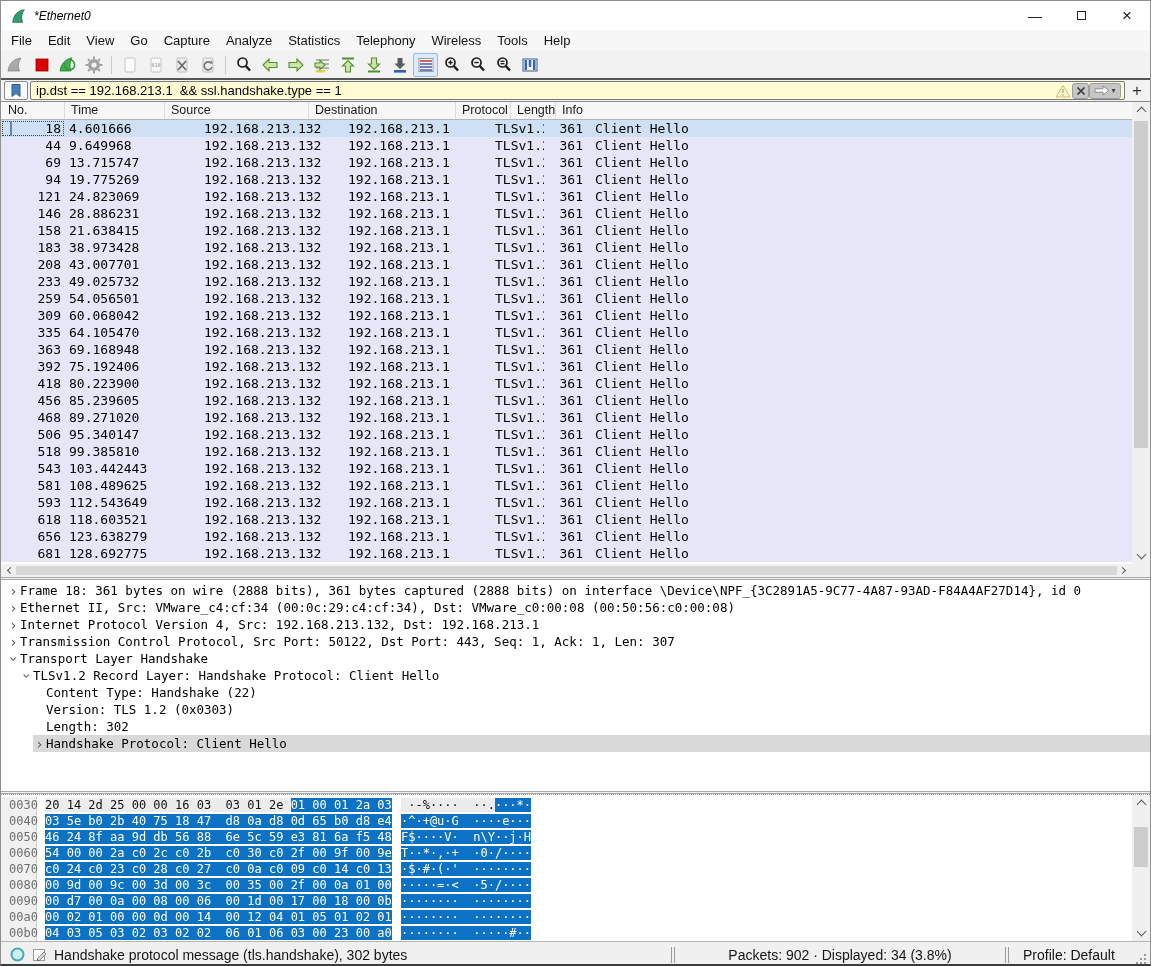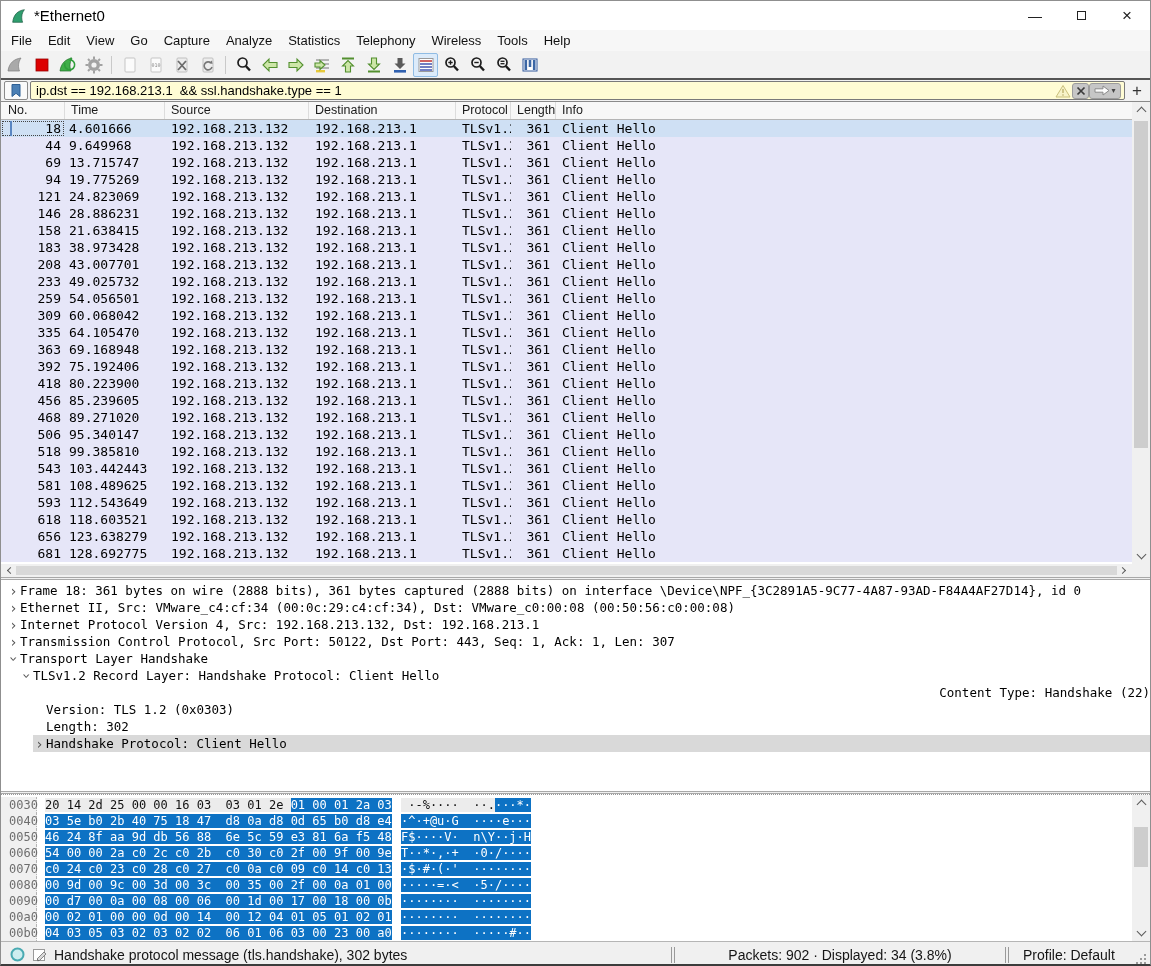--- a/index.html
+++ b/index.html
@@ -6,21 +6,21 @@
   html,body { background:#d8d8d8; }
   .window {
     width:1151px; height:966px; margin:0 auto; position:relative;
     background:#ffffff; border:1px solid #8f8f8f; border-bottom:2px solid #3c3c3c;
     font-family:"Liberation Sans", sans-serif; font-size:13px; color:#111;
     display:flex; flex-direction:column; overflow:hidden;
   }
   
   .titlebar { height:29px; background:#fff; display:flex; align-items:center; flex:0 0 auto; }
   .app-icon { width:18px; height:18px; margin:0 6px 0 9px; }
-  .title-text { font-size:15px; color:#000; }
+  .title-text { font-size:12px; color:#000;font-style:italic; }
   .win-controls { margin-left:auto; display:flex; height:100%; }
   .win-btn { width:46px; height:100%; display:flex; align-items:center; justify-content:center; color:#222; font-size:14px; }
   .win-btn .maxbox { width:9px; height:9px; border:1px solid #222; }
   
   .menubar { height:21px; background:#f7f7f7; display:flex; align-items:center; padding-left:2px; flex:0 0 auto; }
   .menu-item { padding:2px 8px; font-size:13px; color:#111; }
   
   .toolbar { height:27px; background:#f2f2f2; display:flex; align-items:center; padding-left:2px; gap:1px; flex:0 0 auto; }
   .tbtn { width:25px; height:24px; display:flex; align-items:center; justify-content:center; border-radius:2px; }
   .tbtn.active { background:#dcebfa; border:1px solid #90bce4; }
@@ -47,21 +47,21 @@
   .pl-header { height:18px; display:flex; background:#f7f7f7; border-bottom:1px solid #b4b4b4;
     font-size:12.5px; color:#1a1a1a; width:calc(100% - 18px); }
   .hcell { border-right:1px solid #dcdcdc; padding:1px 0 0 6px; white-space:nowrap; overflow:hidden; }
   .pl-rows { height:444px; width:calc(100% - 18px); overflow:hidden; background:#fff;
     font-family:"DejaVu Sans Mono","Liberation Mono",monospace; font-size:13px; }
   .prow { height:17px; display:flex; background:#e6e6f8; color:#000; }
   .prow.sel { background:#cfe0f4; }
   .cell { white-space:nowrap; overflow:hidden; line-height:17px; }
   .c-no   { width:64px;  text-align:right; padding-right:4px; position:relative; }
   .c-time { width:100px; padding-left:4px; }
-  .c-src  { width:144px; padding-left:6px; }
+  .c-src  { width:144px; padding-left:6px;margin-left:33px; }
   .c-dst  { width:147px; padding-left:6px; }
   .c-proto{ width:55px;  padding-left:6px; }
   .c-len  { width:45px;  text-align:right; padding-right:6px; }
   .c-info { flex:1; padding-left:6px; }
   .h-no{width:64px;padding-left:7px;} .h-time{width:100px;} .h-src{width:144px;}
   .h-dst{width:147px;} .h-proto{width:55px;} .h-len{width:45px;} .h-info{flex:1;border-right:none;}
   .prow.sel .c-no { outline:1px dotted #444; outline-offset:-2px; }
   .prow.sel .c-no::before { content:''; position:absolute; left:9px; top:1px; bottom:1px; width:2px; background:#5a86c2; }
   
   .vscroll { position:absolute; top:0; right:0; width:18px; background:#f0f0f0; }
@@ -612,21 +612,21 @@
         <span class="dtext">Transmission Control Protocol, Src Port: 50122, Dst Port: 443, Seq: 1, Ack: 1, Len: 307</span>
       </div>
       <div class="dline" style="padding-left: 6px;">
         <span class="exp open">›</span>
         <span class="dtext">Transport Layer Handshake</span>
       </div>
       <div class="dline" style="padding-left: 19px;">
         <span class="exp open">›</span>
         <span class="dtext">TLSv1.2 Record Layer: Handshake Protocol: Client Hello</span>
       </div>
-      <div class="dline" style="padding-left: 32px; justify-content: flex-end;">
+      <div class="dline" style="padding-left: 32px;">
         <span class="exp hide">›</span>
         <span class="dtext">Content Type: Handshake (22)</span>
       </div>
       <div class="dline" style="padding-left: 32px;">
         <span class="exp hide">›</span>
         <span class="dtext">Version: TLS 1.2 (0x0303)</span>
       </div>
       <div class="dline" style="padding-left: 32px;">
         <span class="exp hide">›</span>
         <span class="dtext">Length: 302</span>

